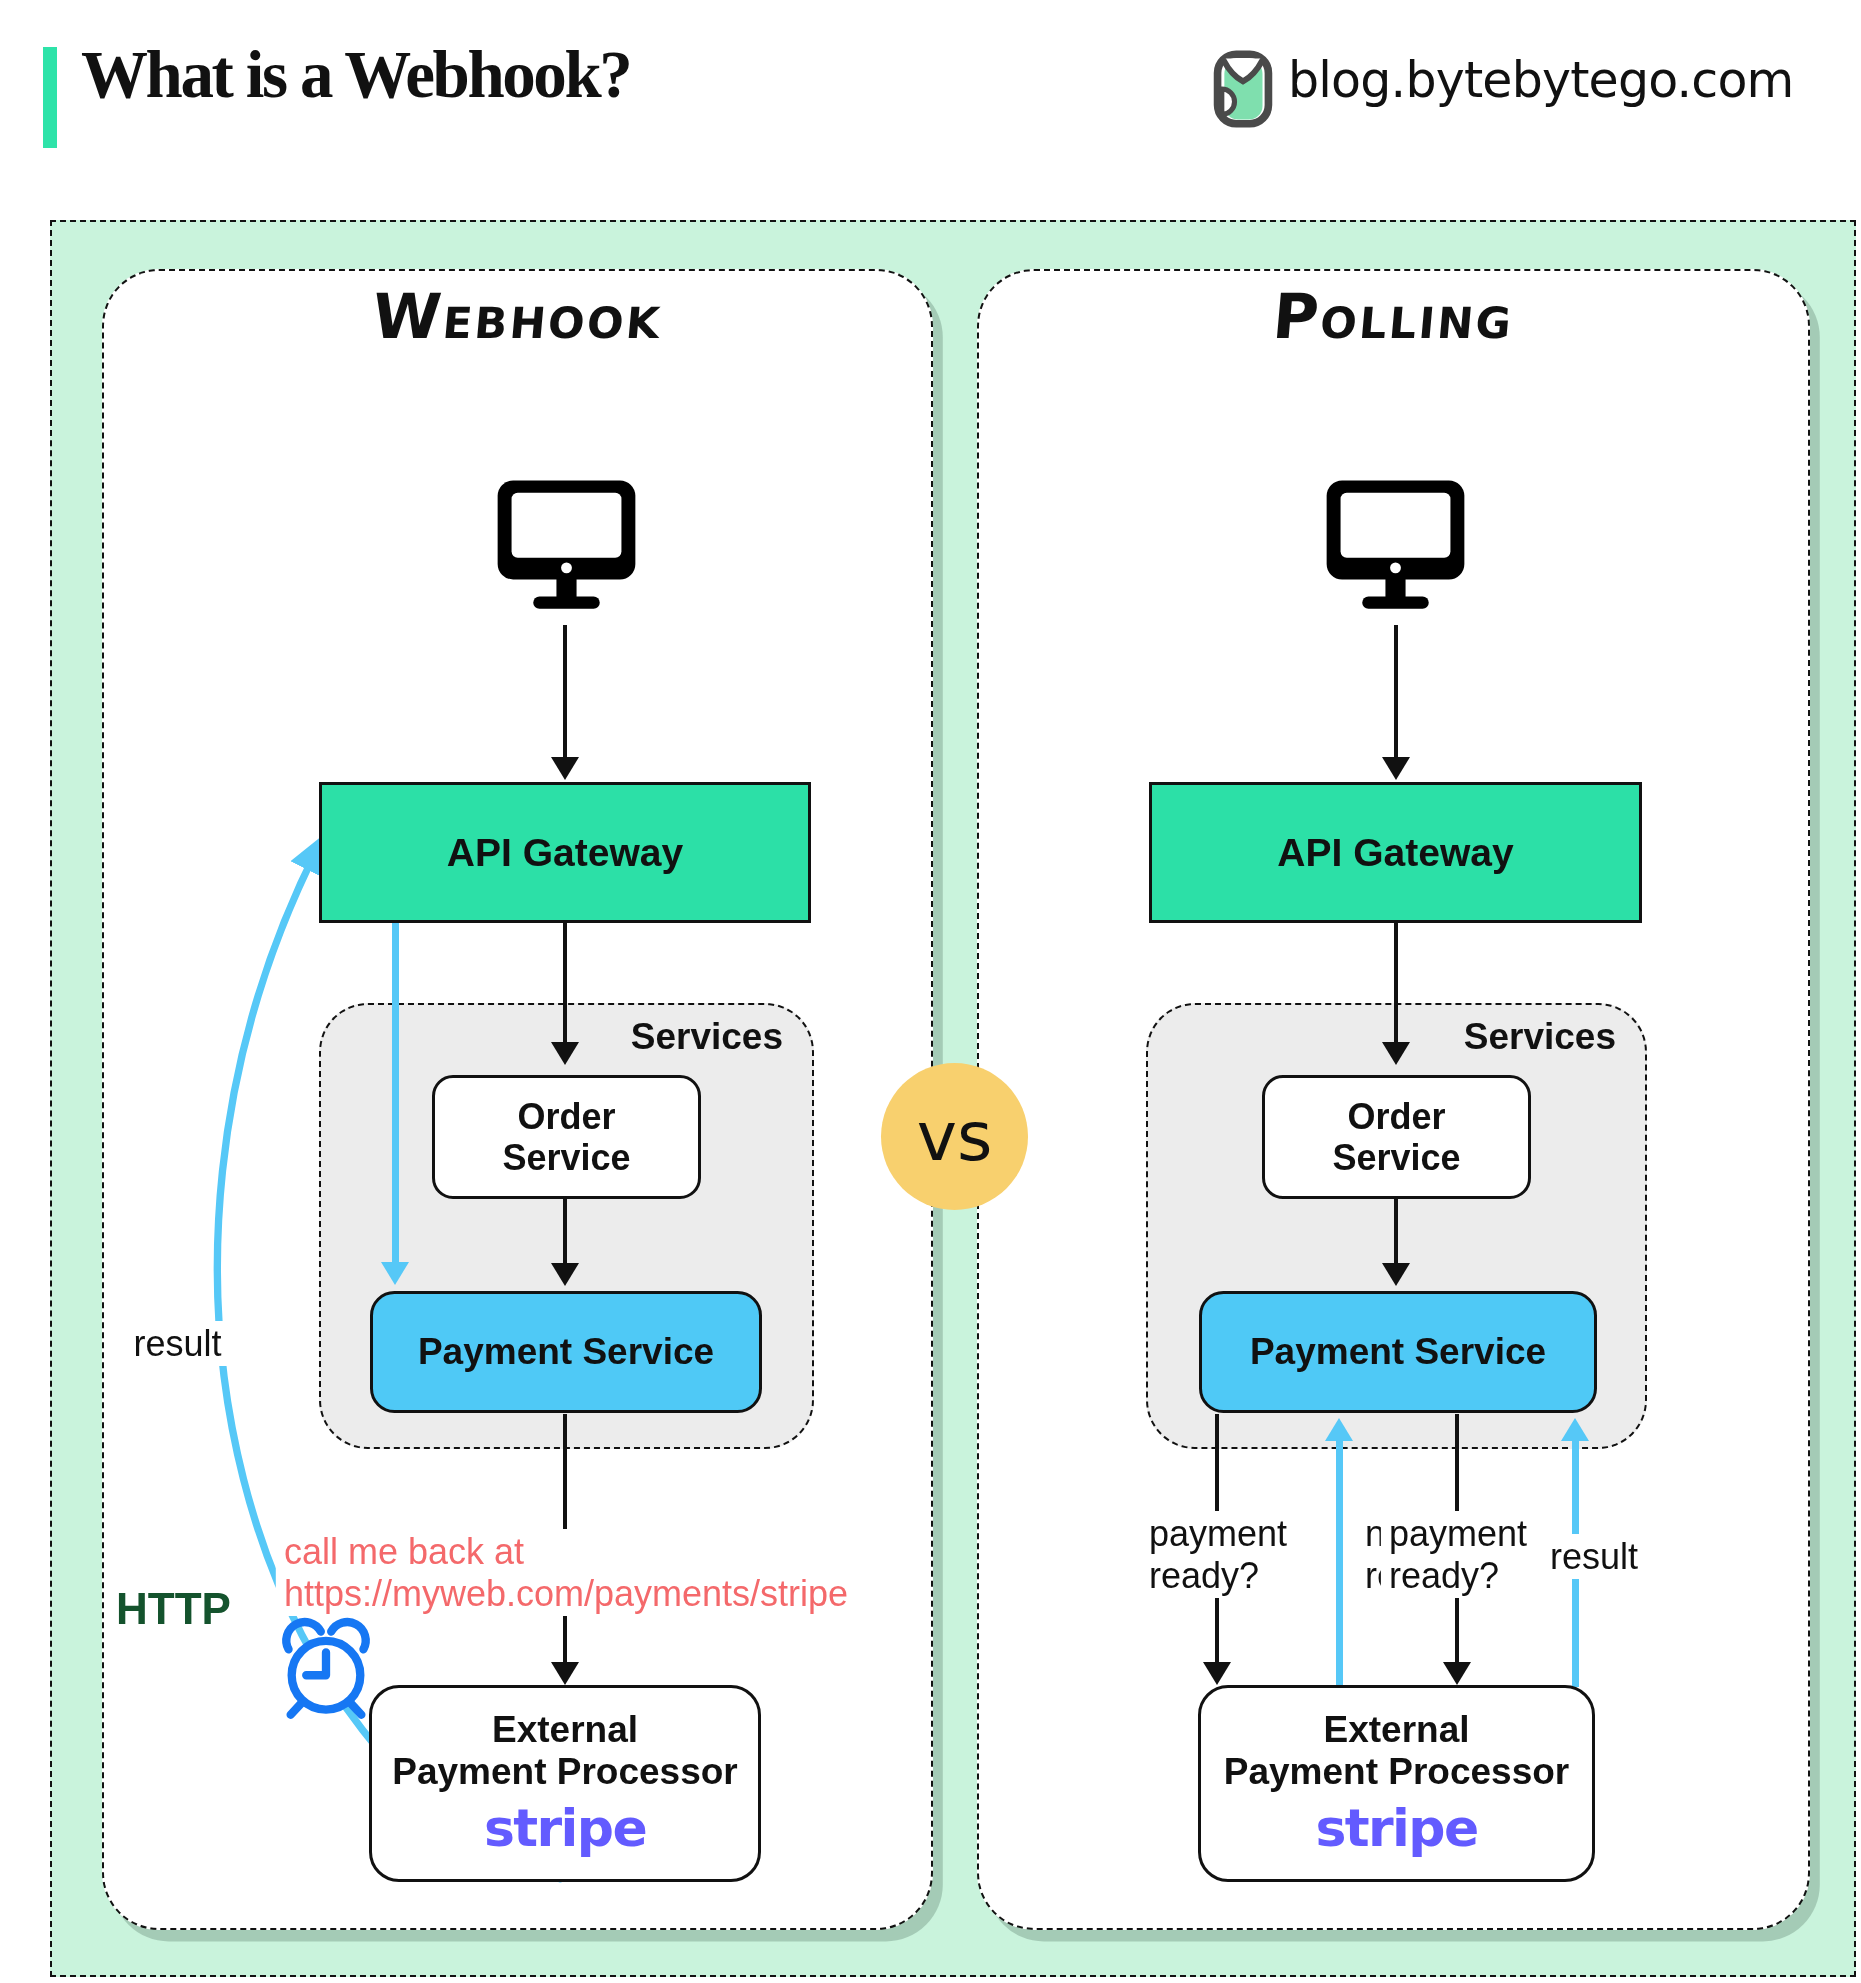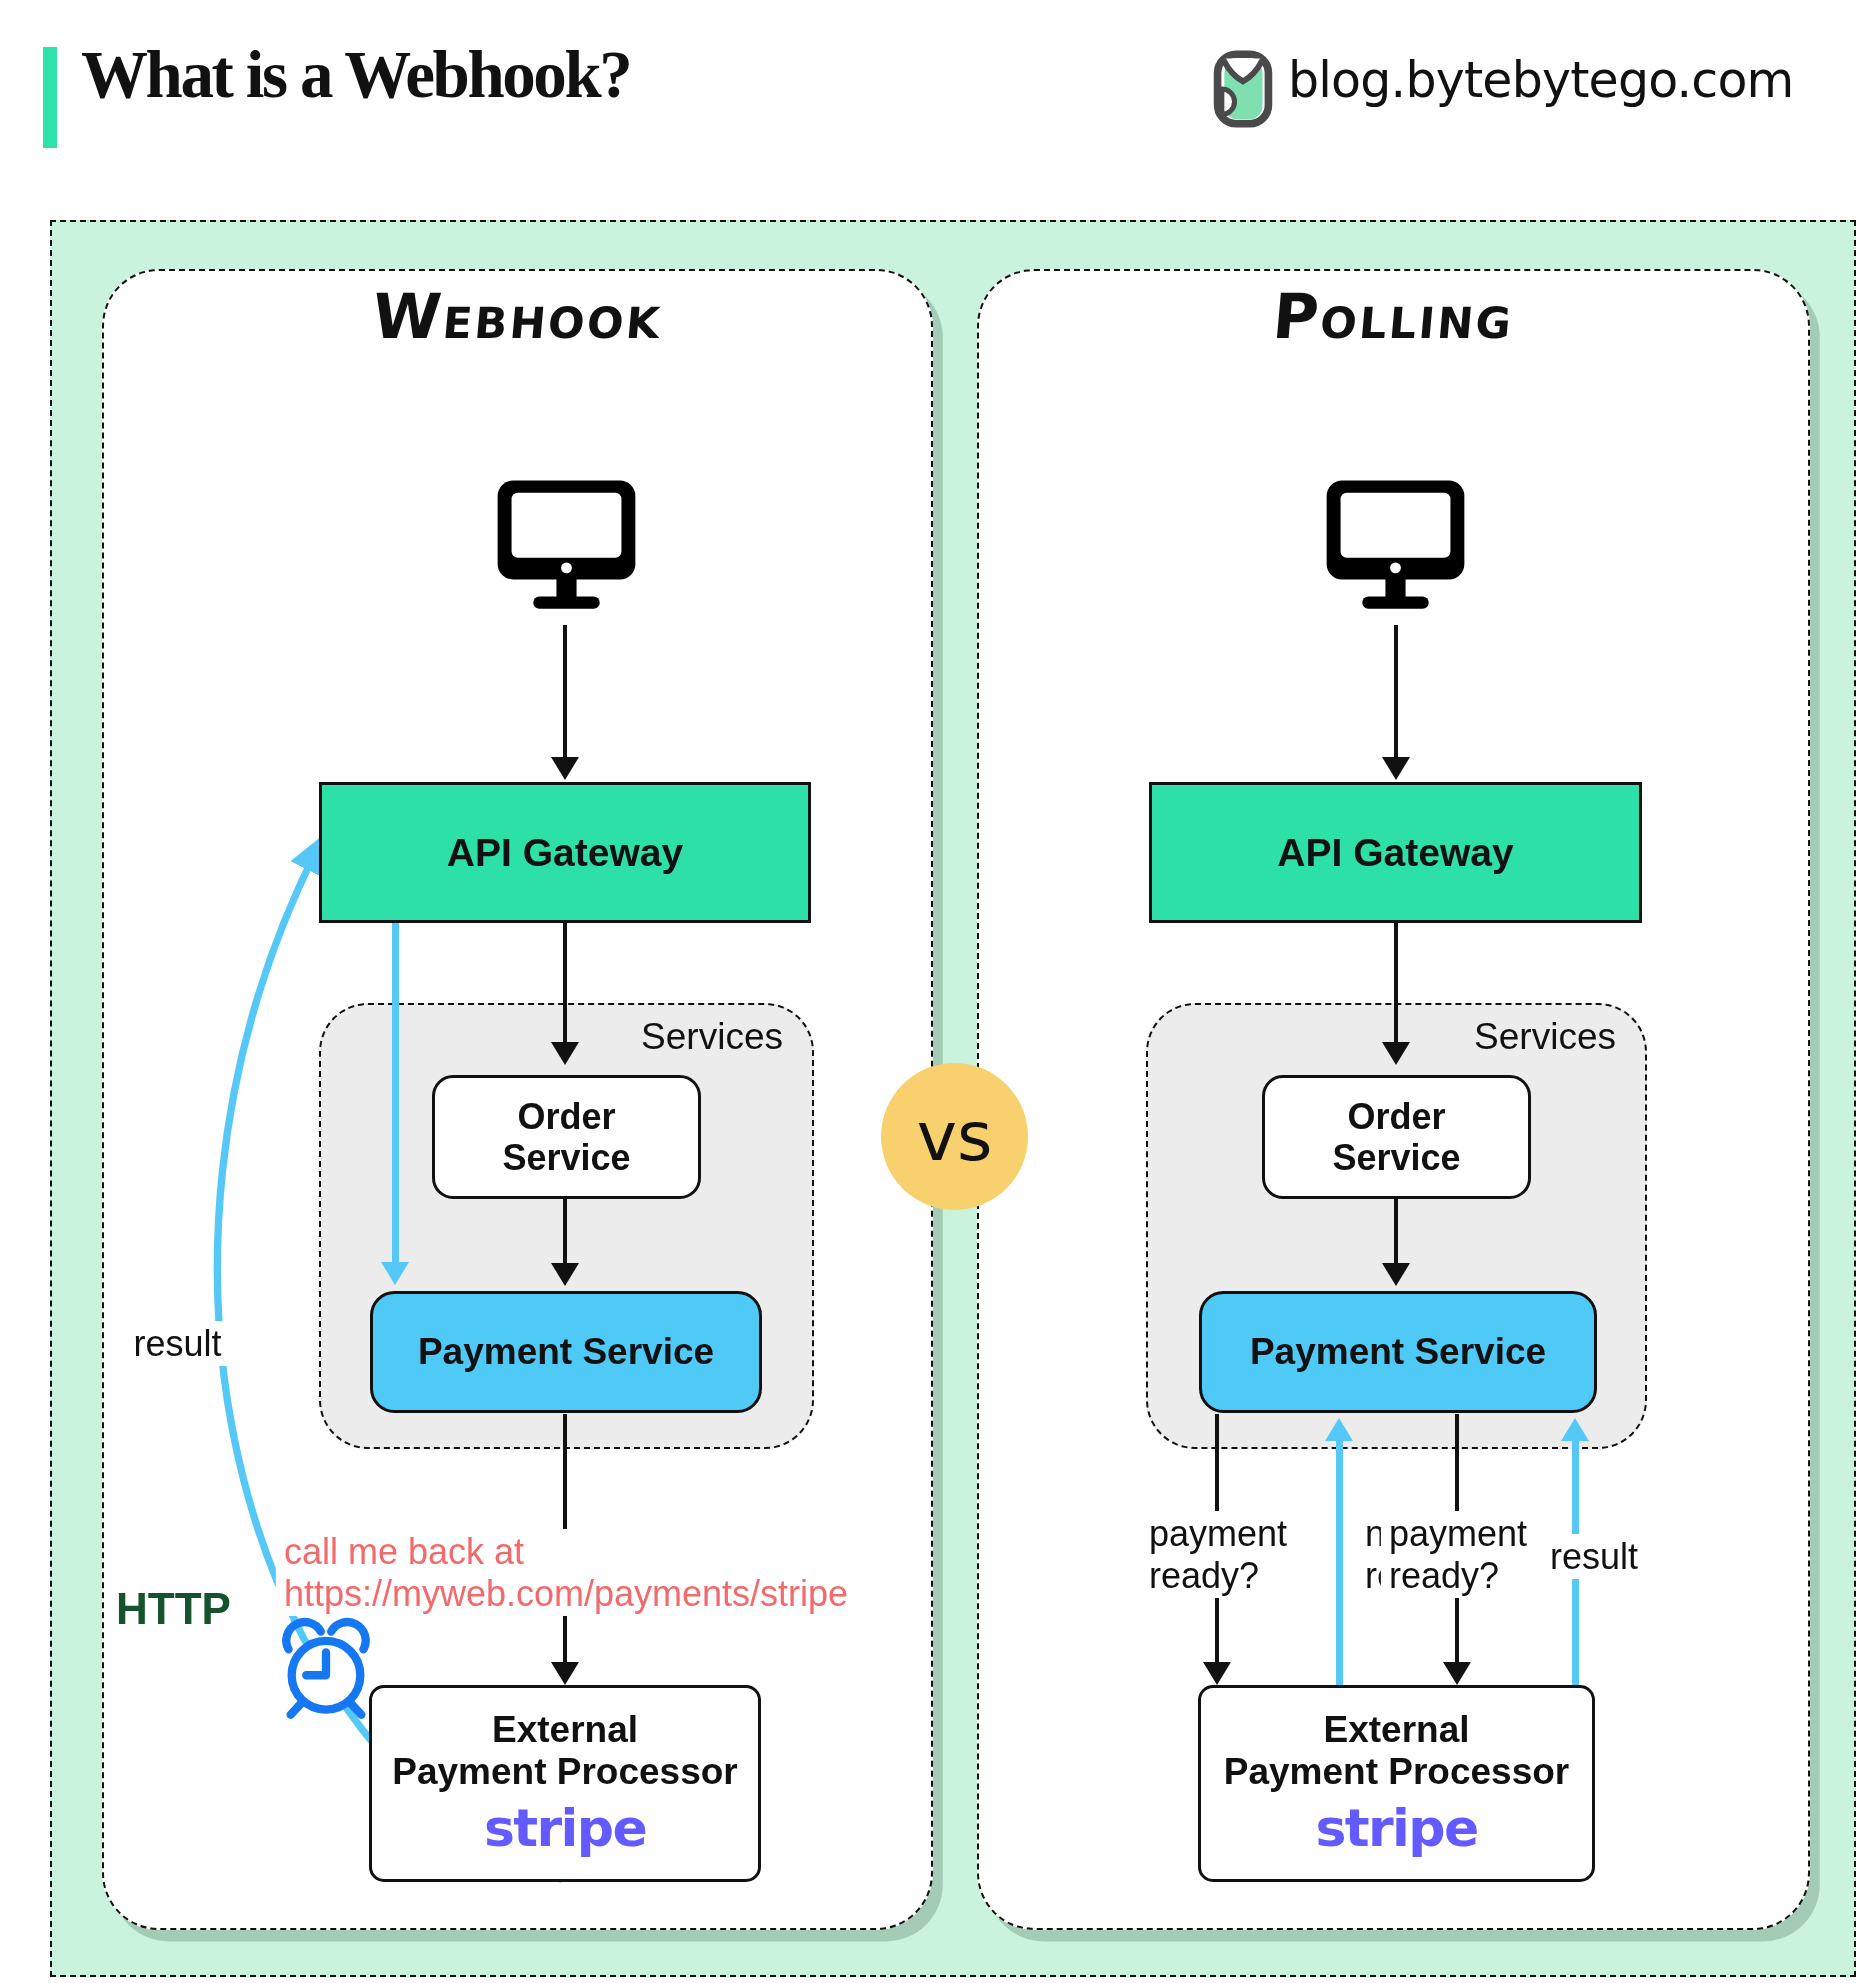--- a/index.html
+++ b/index.html
@@ -18,28 +18,28 @@
   .panel-title.left{left:102px;}
   .panel-title.right{left:977px;width:833px;}
   
   .box{box-sizing:border-box;border:3.3px solid #111;display:flex;flex-direction:column;align-items:center;justify-content:center;text-align:center;font-weight:bold;z-index:3;}
   .gateway{width:492px;height:141px;top:782px;background:#2ce0a7;font-size:39px;}
   .gateway.l{left:319px;}
   .gateway.r{left:1149px;width:493px;}
   .services{top:1003px;height:446px;background:#ececec;border:2.4px dashed #111;border-radius:49px;box-sizing:border-box;z-index:1;}
   .services.l{left:319px;width:495px;}
   .services.r{left:1146px;width:501px;}
-  .services-label{position:absolute;right:29px;top:11.4px;font-size:37px;font-weight:normal;}
+  .services-label{position:absolute;right:29px;top:11.4px;font-size:37px;font-weight:bold;}
   .order{width:269px;height:124px;top:1075px;background:#fff;border-radius:21px;font-size:36px;line-height:1.15;}
   .order.l{left:432px;}
   .order.r{left:1262px;}
   .payment{height:122px;top:1291px;background:#4fc9f6;border-radius:24.4px;font-size:37px;}
   .payment.l{left:370px;width:392px;}
   .payment.r{left:1199px;width:398px;}
-  .external{top:1685px;height:197px;background:#fff;border-radius:15px;font-size:37px;line-height:1.15;}
+  .external{top:1685px;height:197px;background:#fff;border-radius:30px;font-size:37px;line-height:1.15;}
   .external.l{left:369px;width:392px;}
   .external.r{left:1198px;width:397px;}
   .stripe-logo{font-family:"DejaVu Sans",sans-serif;font-size:52px;font-weight:bold;color:#635bff;letter-spacing:-1.6px;margin-top:4.9px;text-align:center;}
   
   .varrow{position:absolute;width:4.1px;background:#111;color:#111;z-index:2;}
   .varrow.blue{width:6.5px;background:#56c8f7;color:#56c8f7;}
   .varrow.down::after{content:'';position:absolute;bottom:-23px;left:50%;margin-left:-14px;border:14px solid transparent;border-bottom:none;border-top:23px solid currentColor;}
   .varrow.up::before{content:'';position:absolute;top:-23px;left:50%;margin-left:-14px;border:14px solid transparent;border-top:none;border-bottom:23px solid currentColor;}
   
   .float-label{position:absolute;transform:translateX(-50%);background:#fff;padding:1.6px 8.1px;z-index:4;font-size:36px;line-height:42px;}

